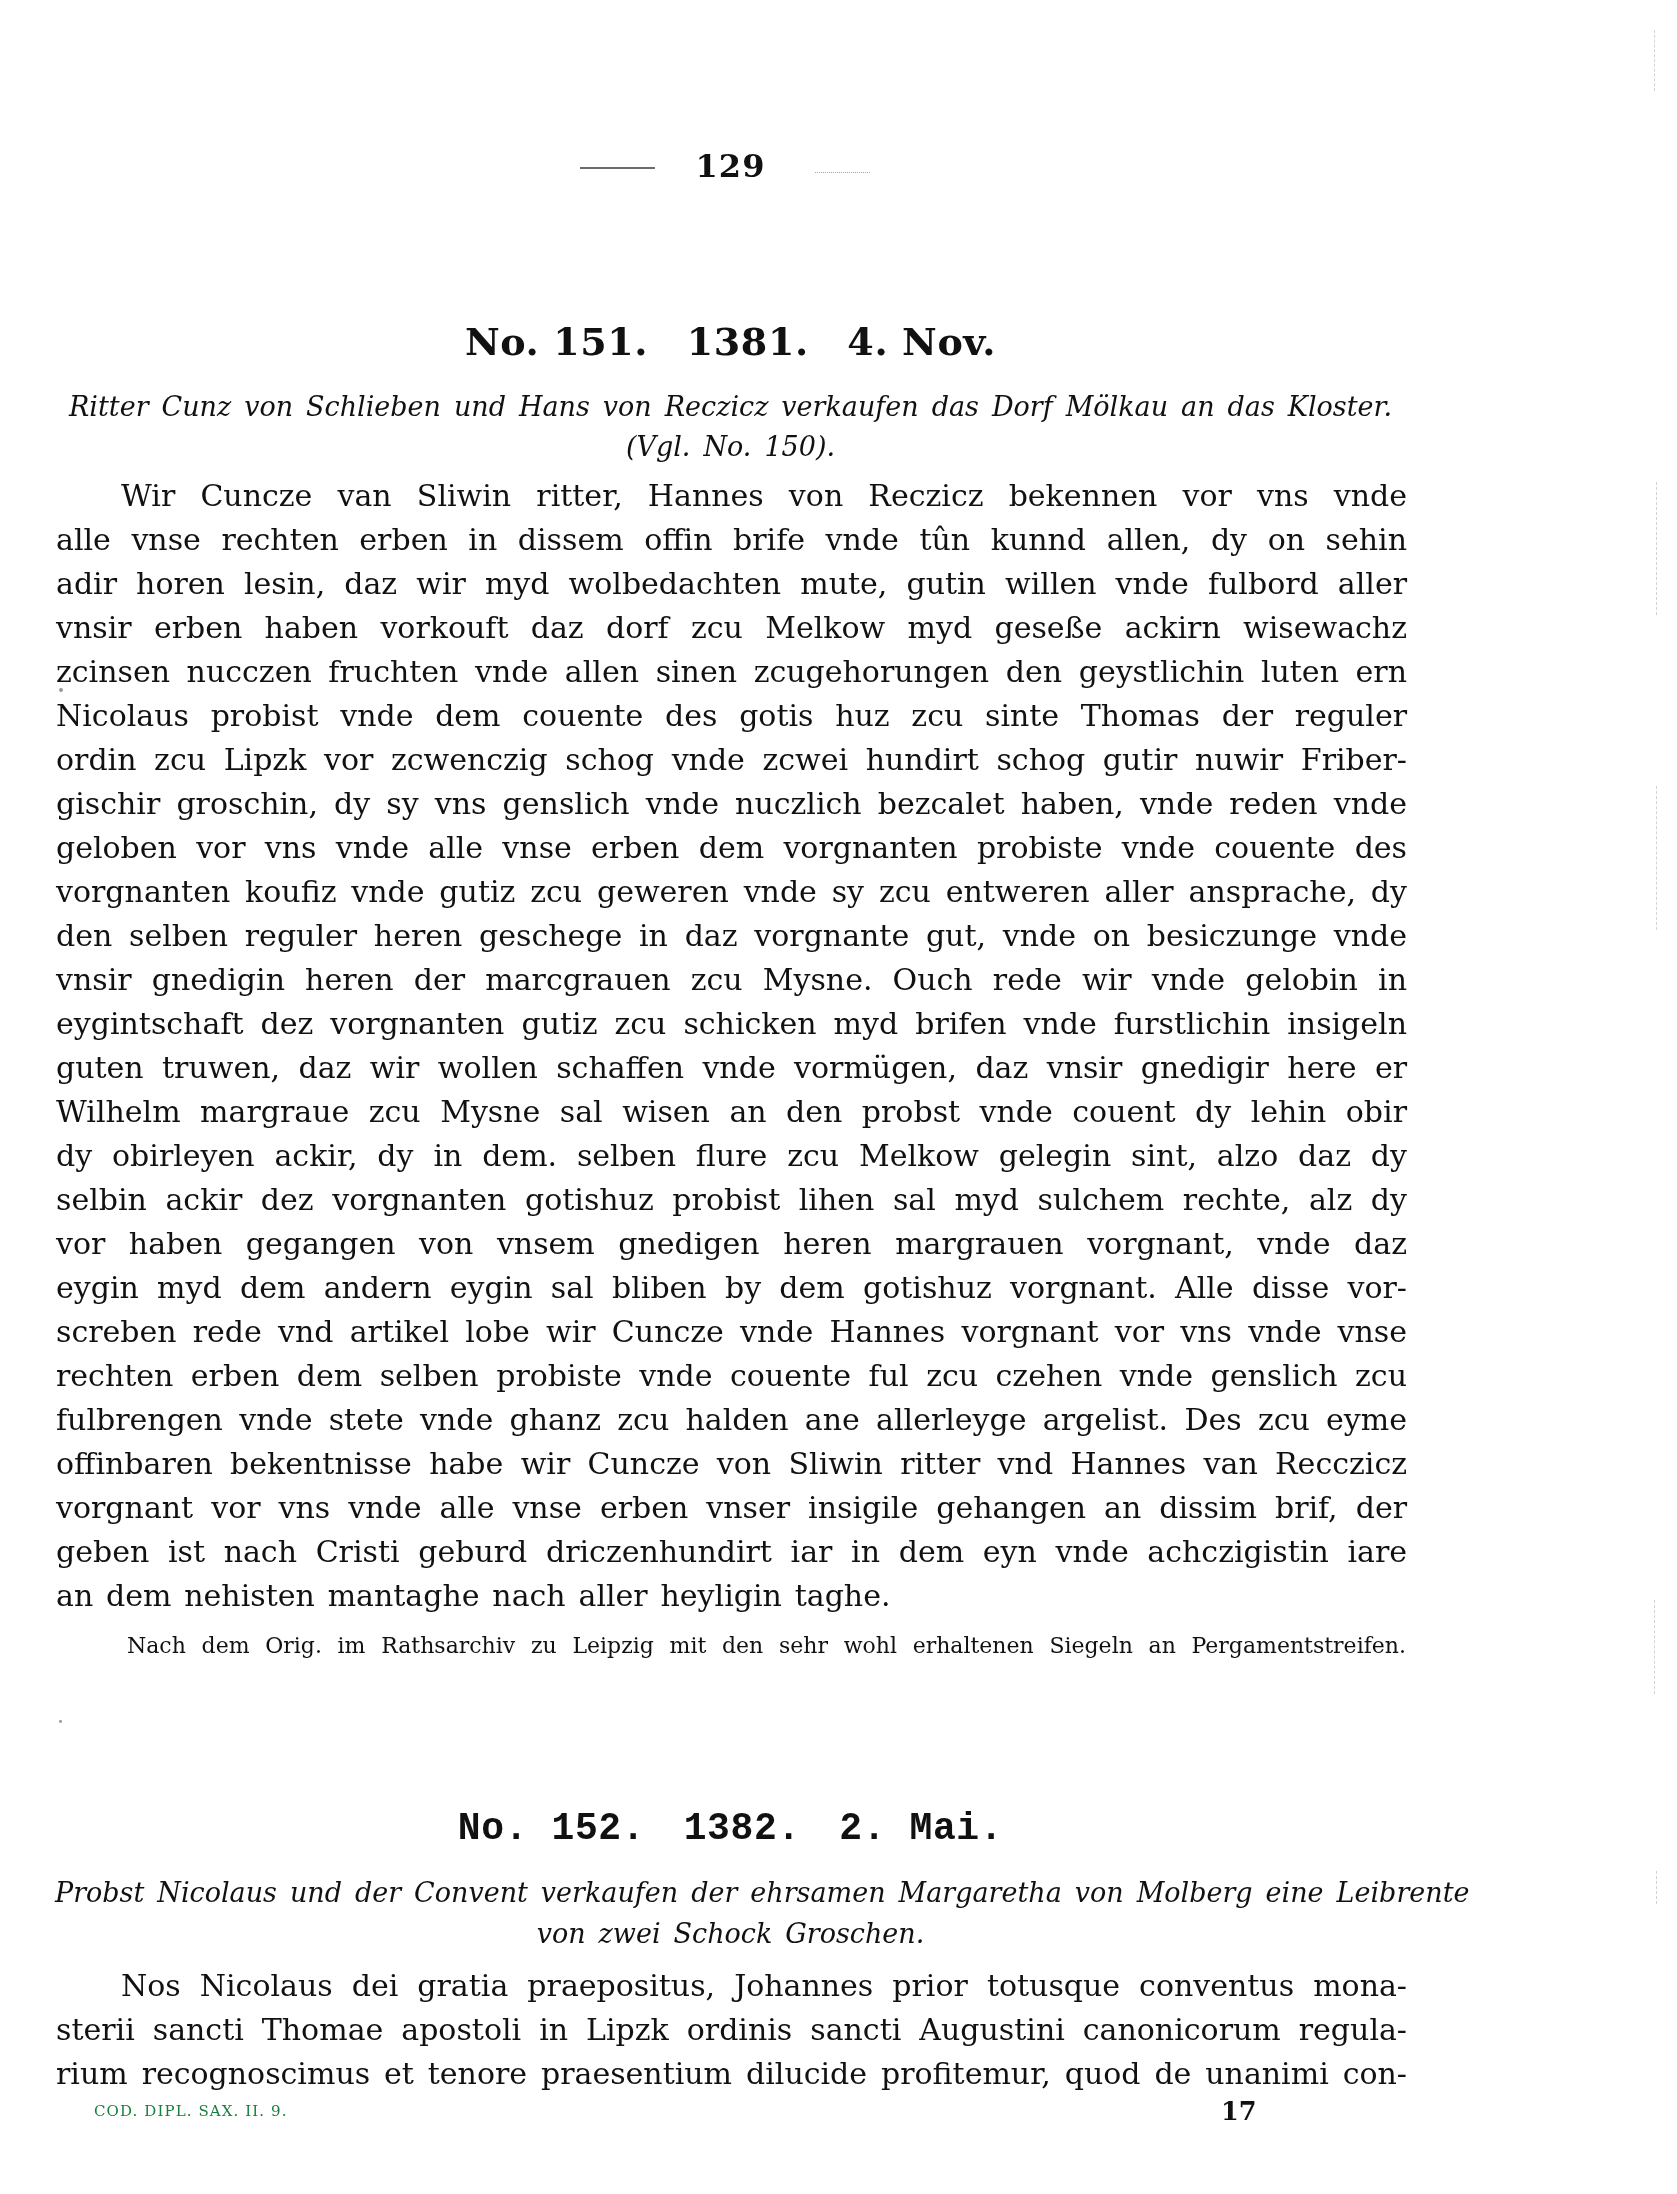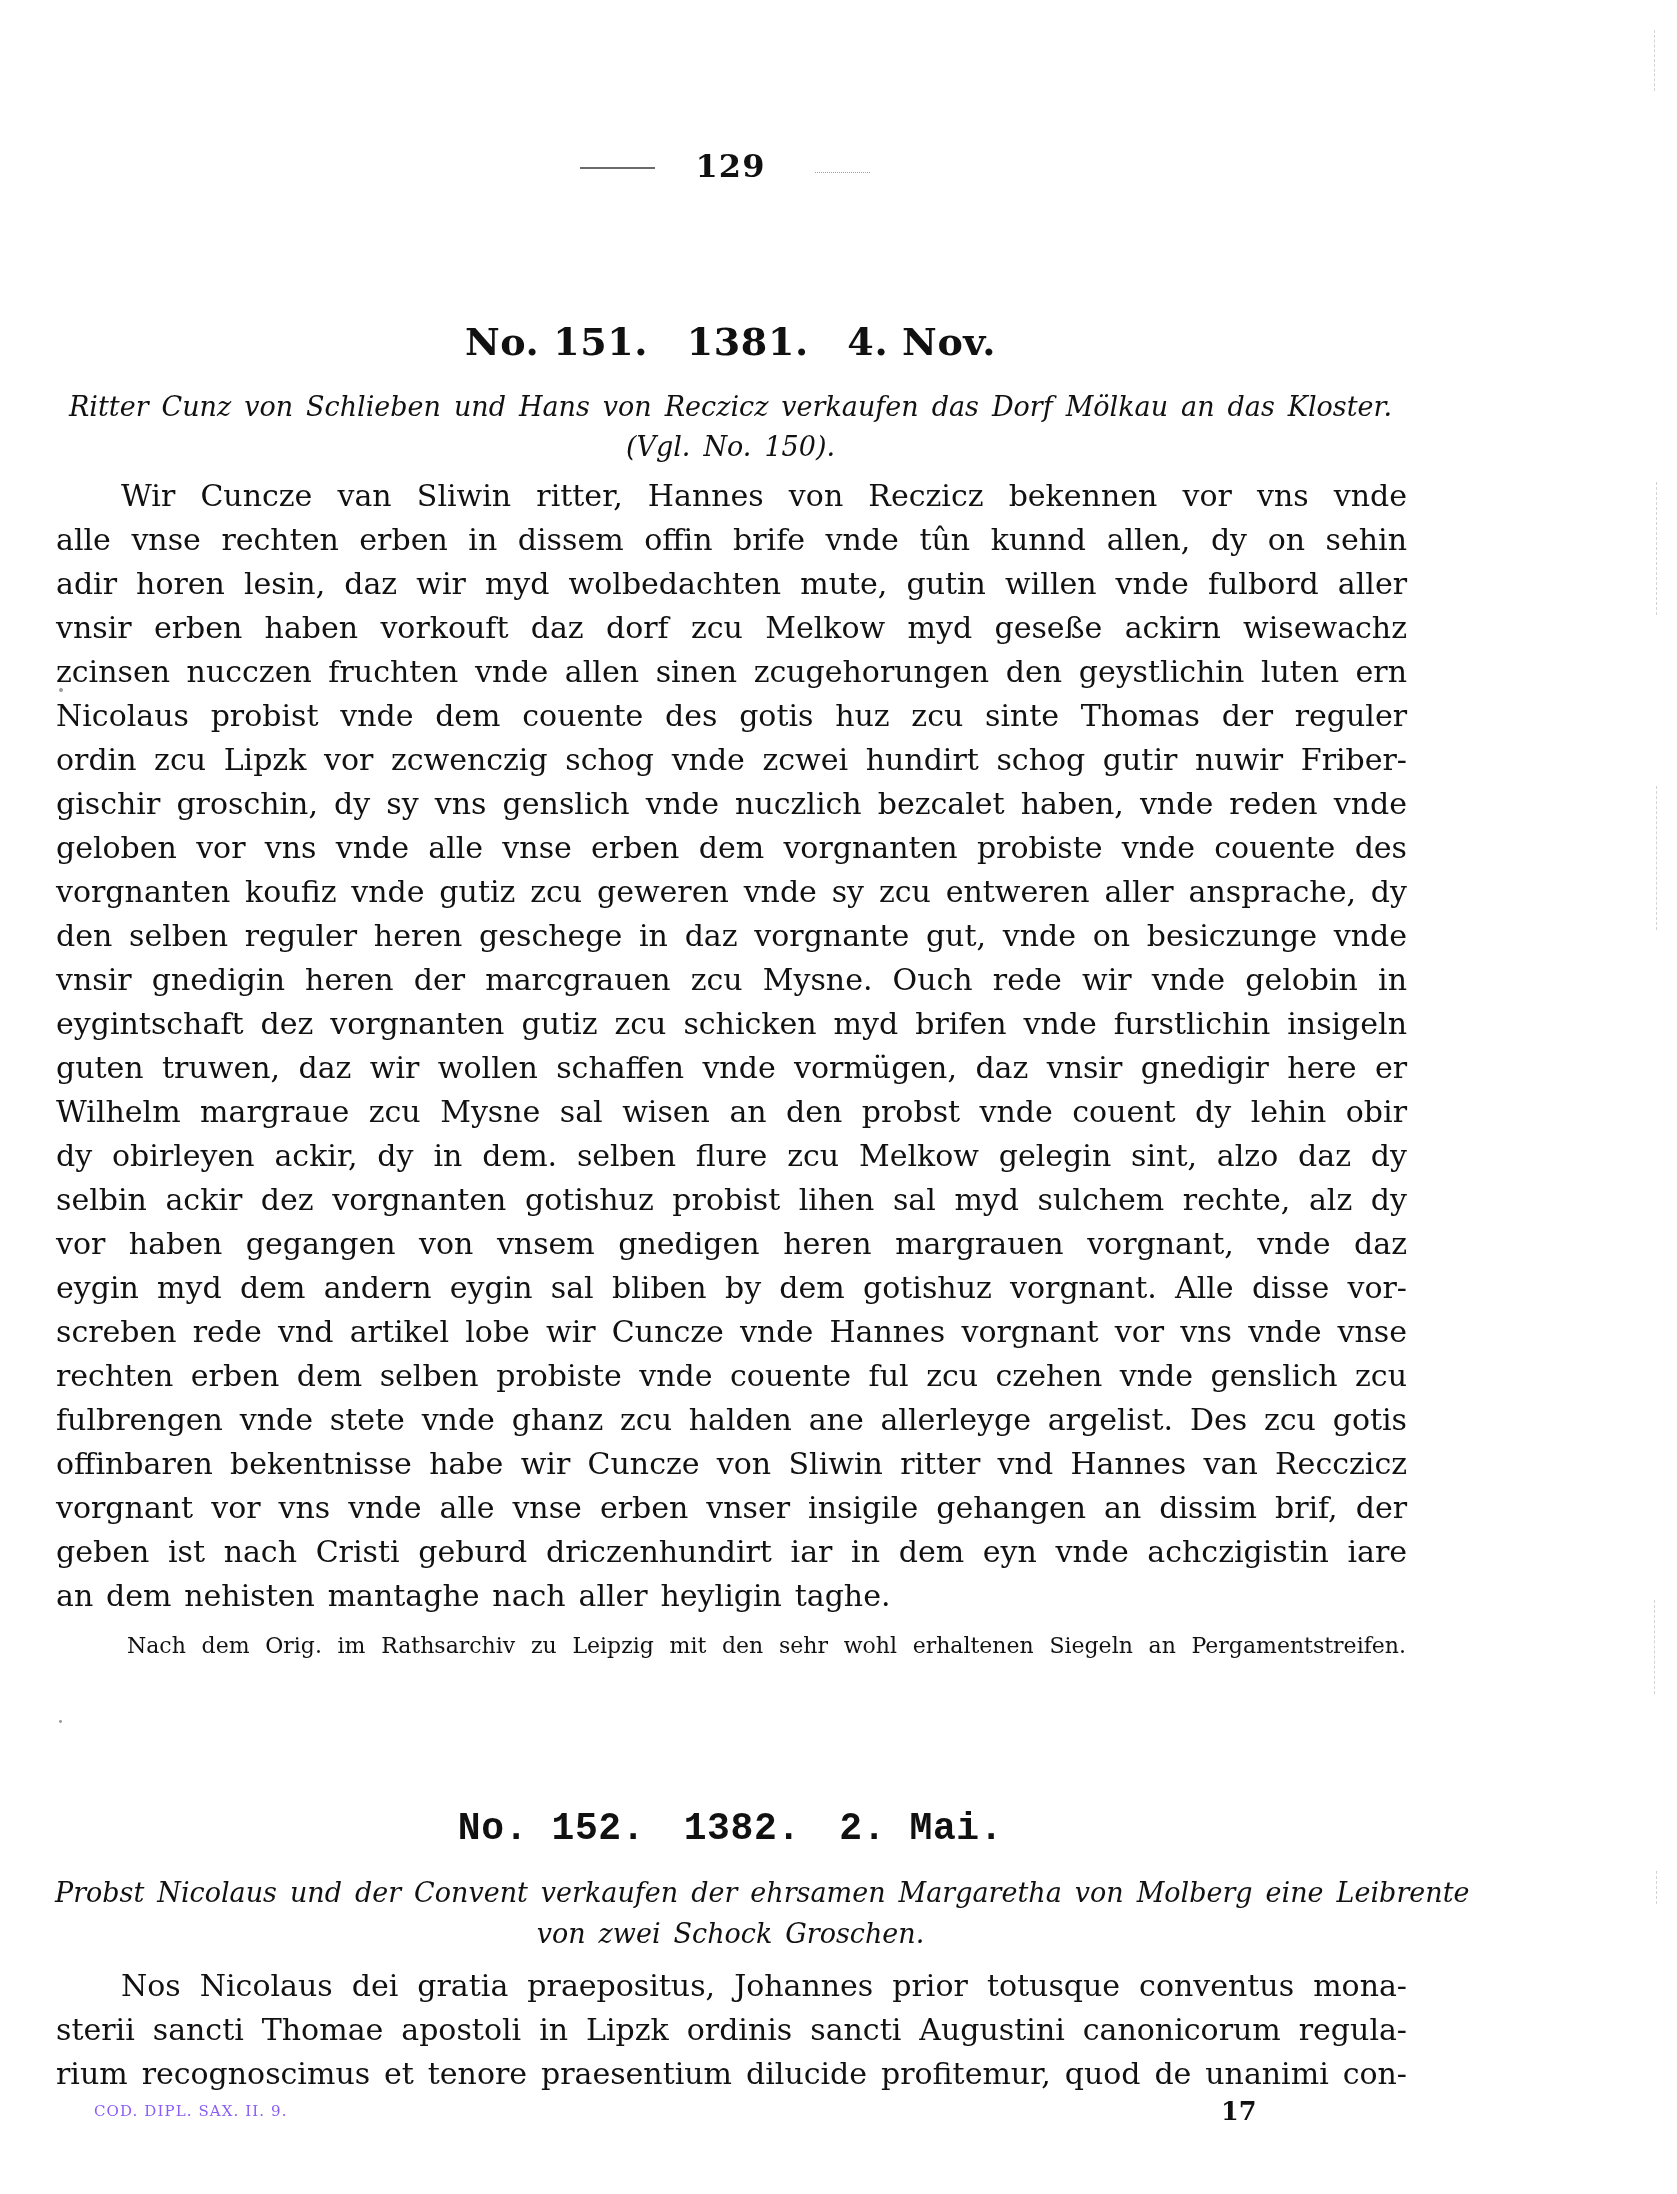--- a/index.html
+++ b/index.html
@@ -43,21 +43,21 @@
   
   .footnote{
     position:absolute;left:55px;top:1631px;width:1351px;
     font-size:22px;line-height:29px;
     text-align:justify;text-align-last:justify;
     padding-left:0;text-indent:72px;word-spacing:2.2px;
   }
   
   .footer-series{
     position:absolute;left:94px;top:2102px;
-    font-size:15px;letter-spacing:1.1px;white-space:nowrap;color:#8b5cf6;
+    font-size:15px;letter-spacing:1.1px;white-space:nowrap;color:#15803d;
   }
   .sheet-number{
     position:absolute;left:1221px;top:2096px;
     font-size:25.5px;font-weight:bold;
   }
   
   .edge-dash{position:absolute;width:0;border-left:1.7px dashed #b0b0b0;opacity:.55;}
   .edge-a{left:1654px;top:30px;height:61px;}
   .edge-b{left:1656px;top:482px;height:133px;}
   .edge-c{left:1656px;top:786px;height:144px;}
@@ -99,21 +99,21 @@
       <div class="jline">vnsir gnedigin heren der marcgrauen zcu Mysne.  Ouch rede wir vnde gelobin in</div>
       <div class="jline">eygintschaft dez vorgnanten gutiz zcu schicken myd brifen vnde furstlichin insigeln</div>
       <div class="jline">guten truwen, daz wir wollen schaffen vnde vormügen, daz vnsir gnedigir here er</div>
       <div class="jline">Wilhelm margraue zcu Mysne sal wisen an den probst vnde couent dy lehin obir</div>
       <div class="jline">dy obirleyen ackir, dy in dem. selben flure zcu Melkow gelegin sint, alzo daz dy</div>
       <div class="jline">selbin ackir dez vorgnanten gotishuz probist lihen sal myd sulchem rechte, alz dy</div>
       <div class="jline">vor haben gegangen von vnsem gnedigen heren margrauen vorgnant, vnde daz</div>
       <div class="jline">eygin myd dem andern eygin sal bliben by dem gotishuz vorgnant.  Alle disse vor-</div>
       <div class="jline">screben rede vnd artikel lobe wir Cuncze vnde Hannes vorgnant vor vns vnde vnse</div>
       <div class="jline">rechten erben dem selben probiste vnde couente ful zcu czehen vnde genslich zcu</div>
-      <div class="jline">fulbrengen vnde stete vnde ghanz zcu halden ane allerleyge argelist.  Des zcu gotis</div>
+      <div class="jline">fulbrengen vnde stete vnde ghanz zcu halden ane allerleyge argelist.  Des zcu eyme</div>
       <div class="jline">offinbaren bekentnisse habe wir Cuncze von Sliwin ritter vnd Hannes van Recczicz</div>
       <div class="jline">vorgnant vor vns vnde alle vnse erben vnser insigile gehangen an dissim brif, der</div>
       <div class="jline">geben ist nach Cristi geburd driczenhundirt iar in dem eyn vnde achczigistin iare</div>
       <div class="jline lastline">an dem nehisten mantaghe nach aller heyligin taghe.</div>
     </div>
 
   <div class="footnote">Nach dem Orig. im Rathsarchiv zu Leipzig mit den sehr wohl erhaltenen Siegeln an Pergamentstreifen.</div>
 
   <div id="h152" class="charter-heading">No. 152. 1382. 2. Mai.</div>
 

